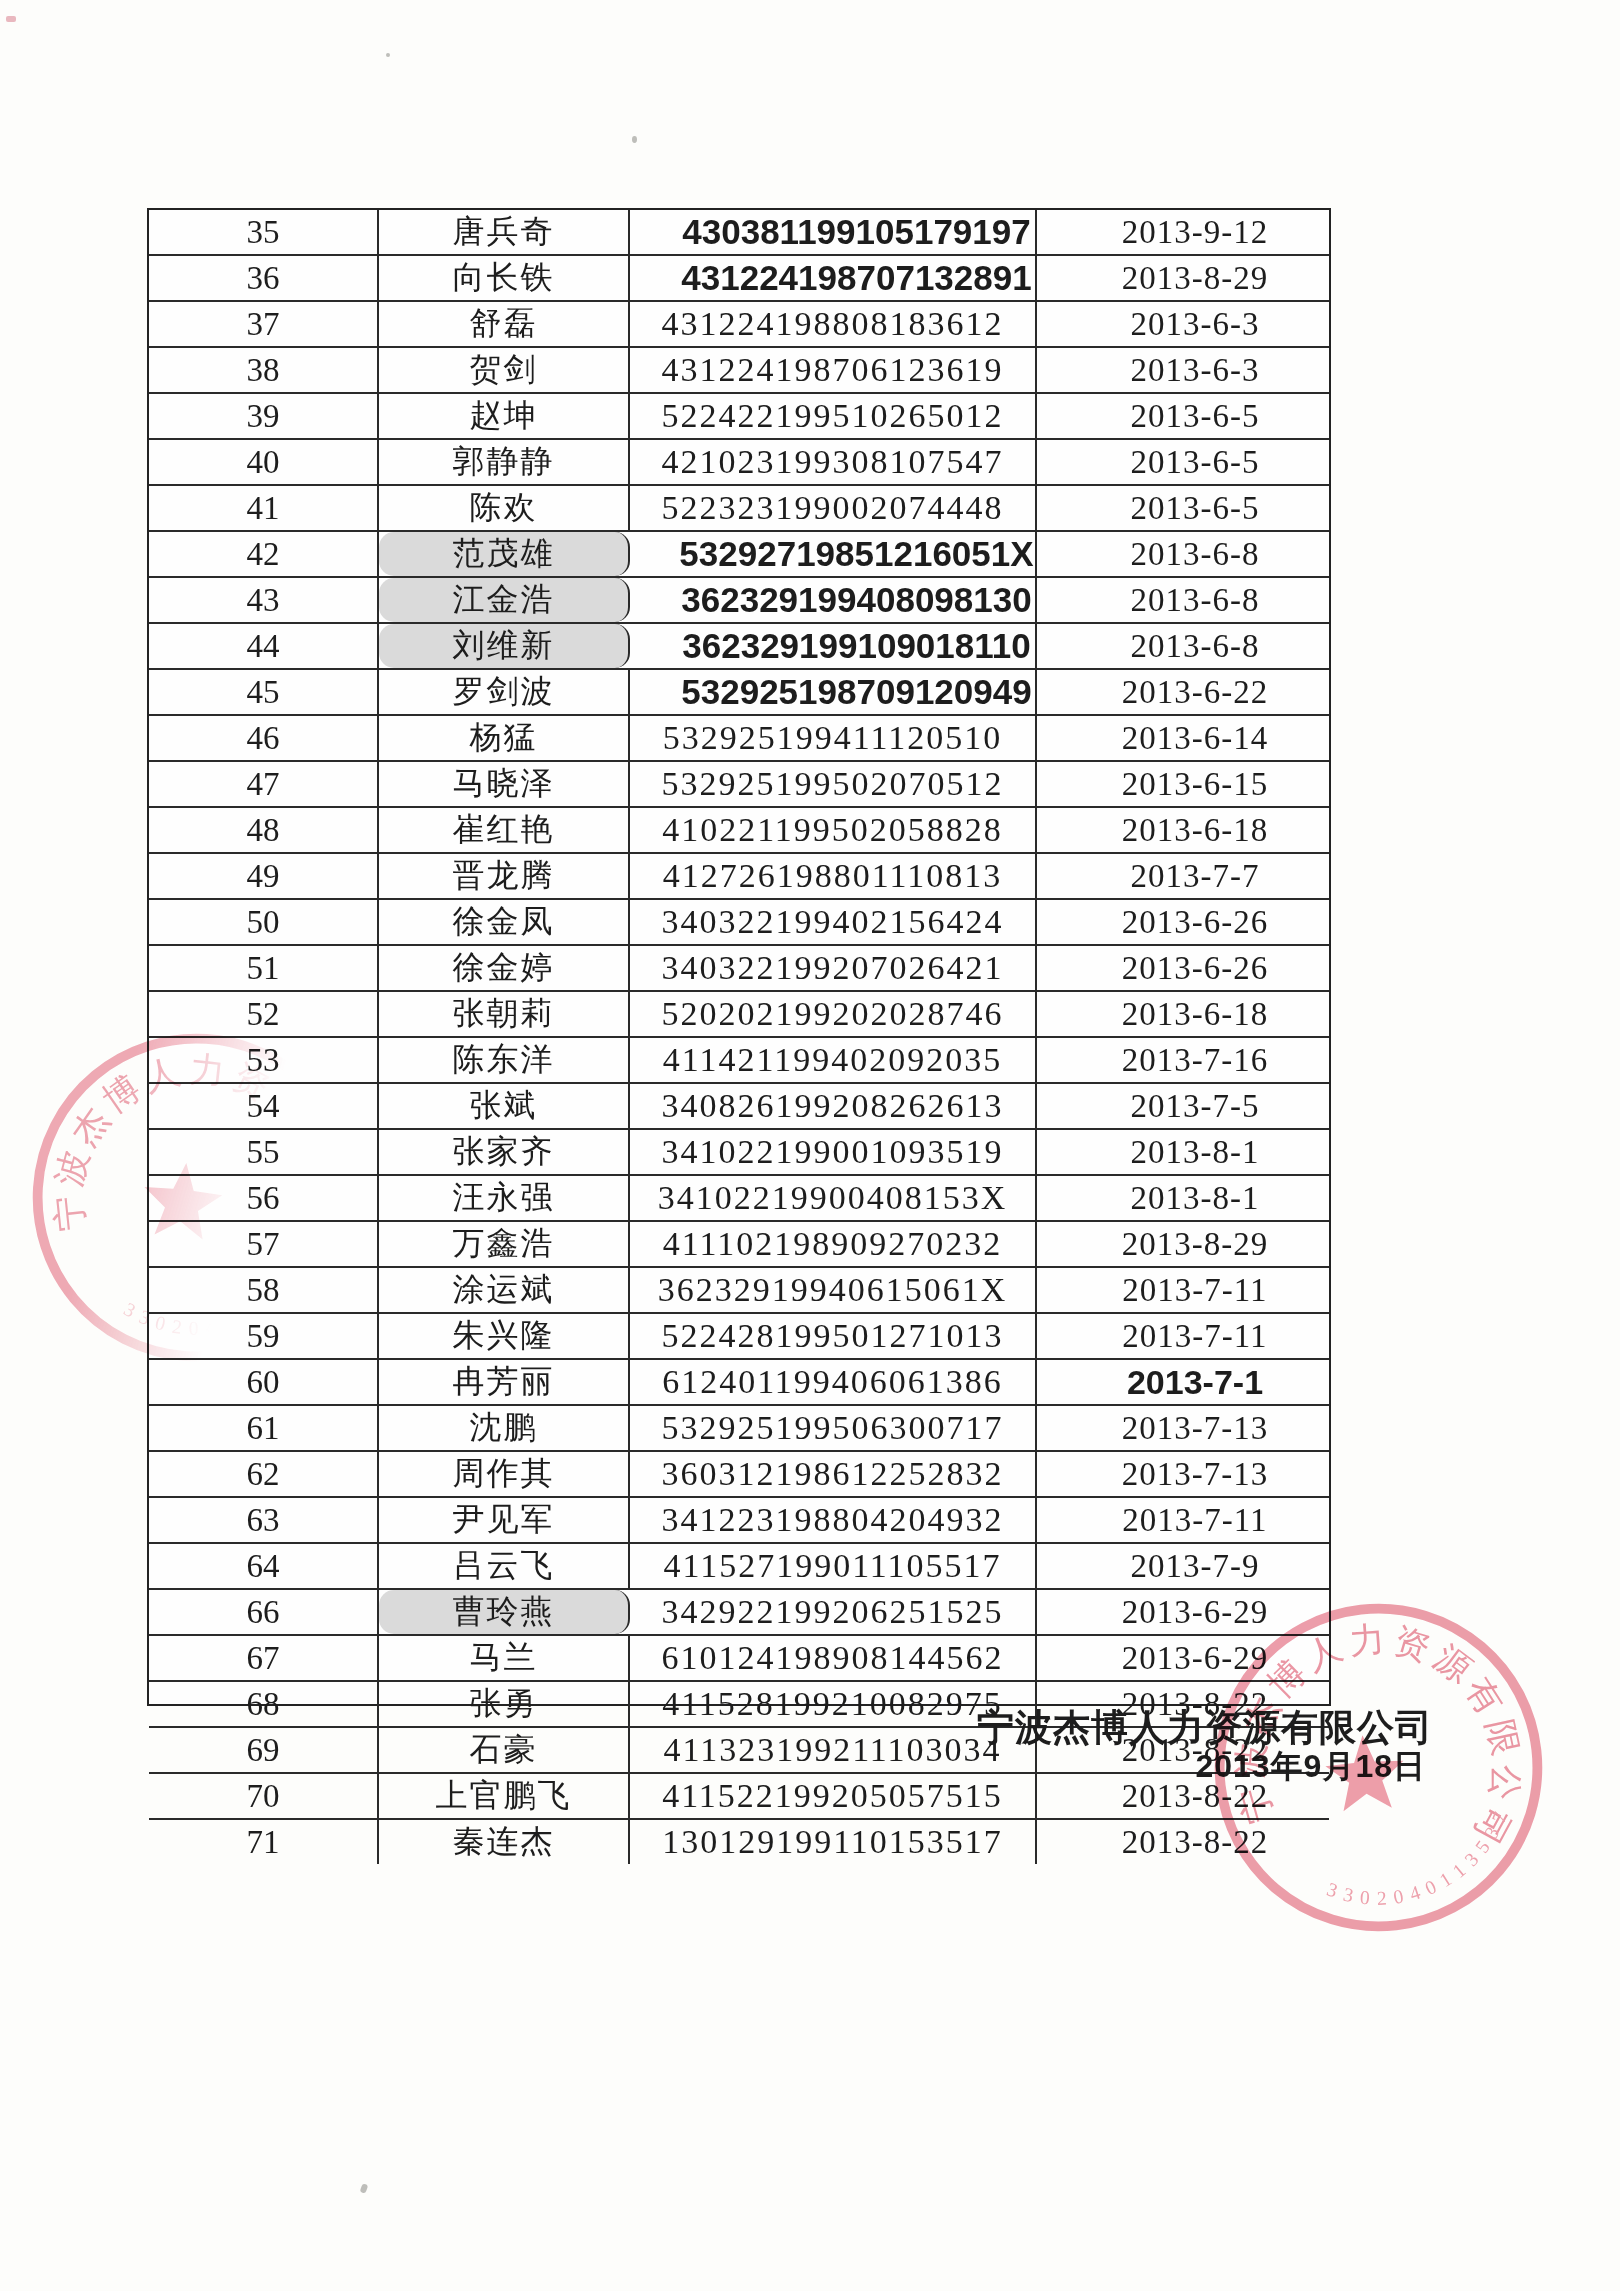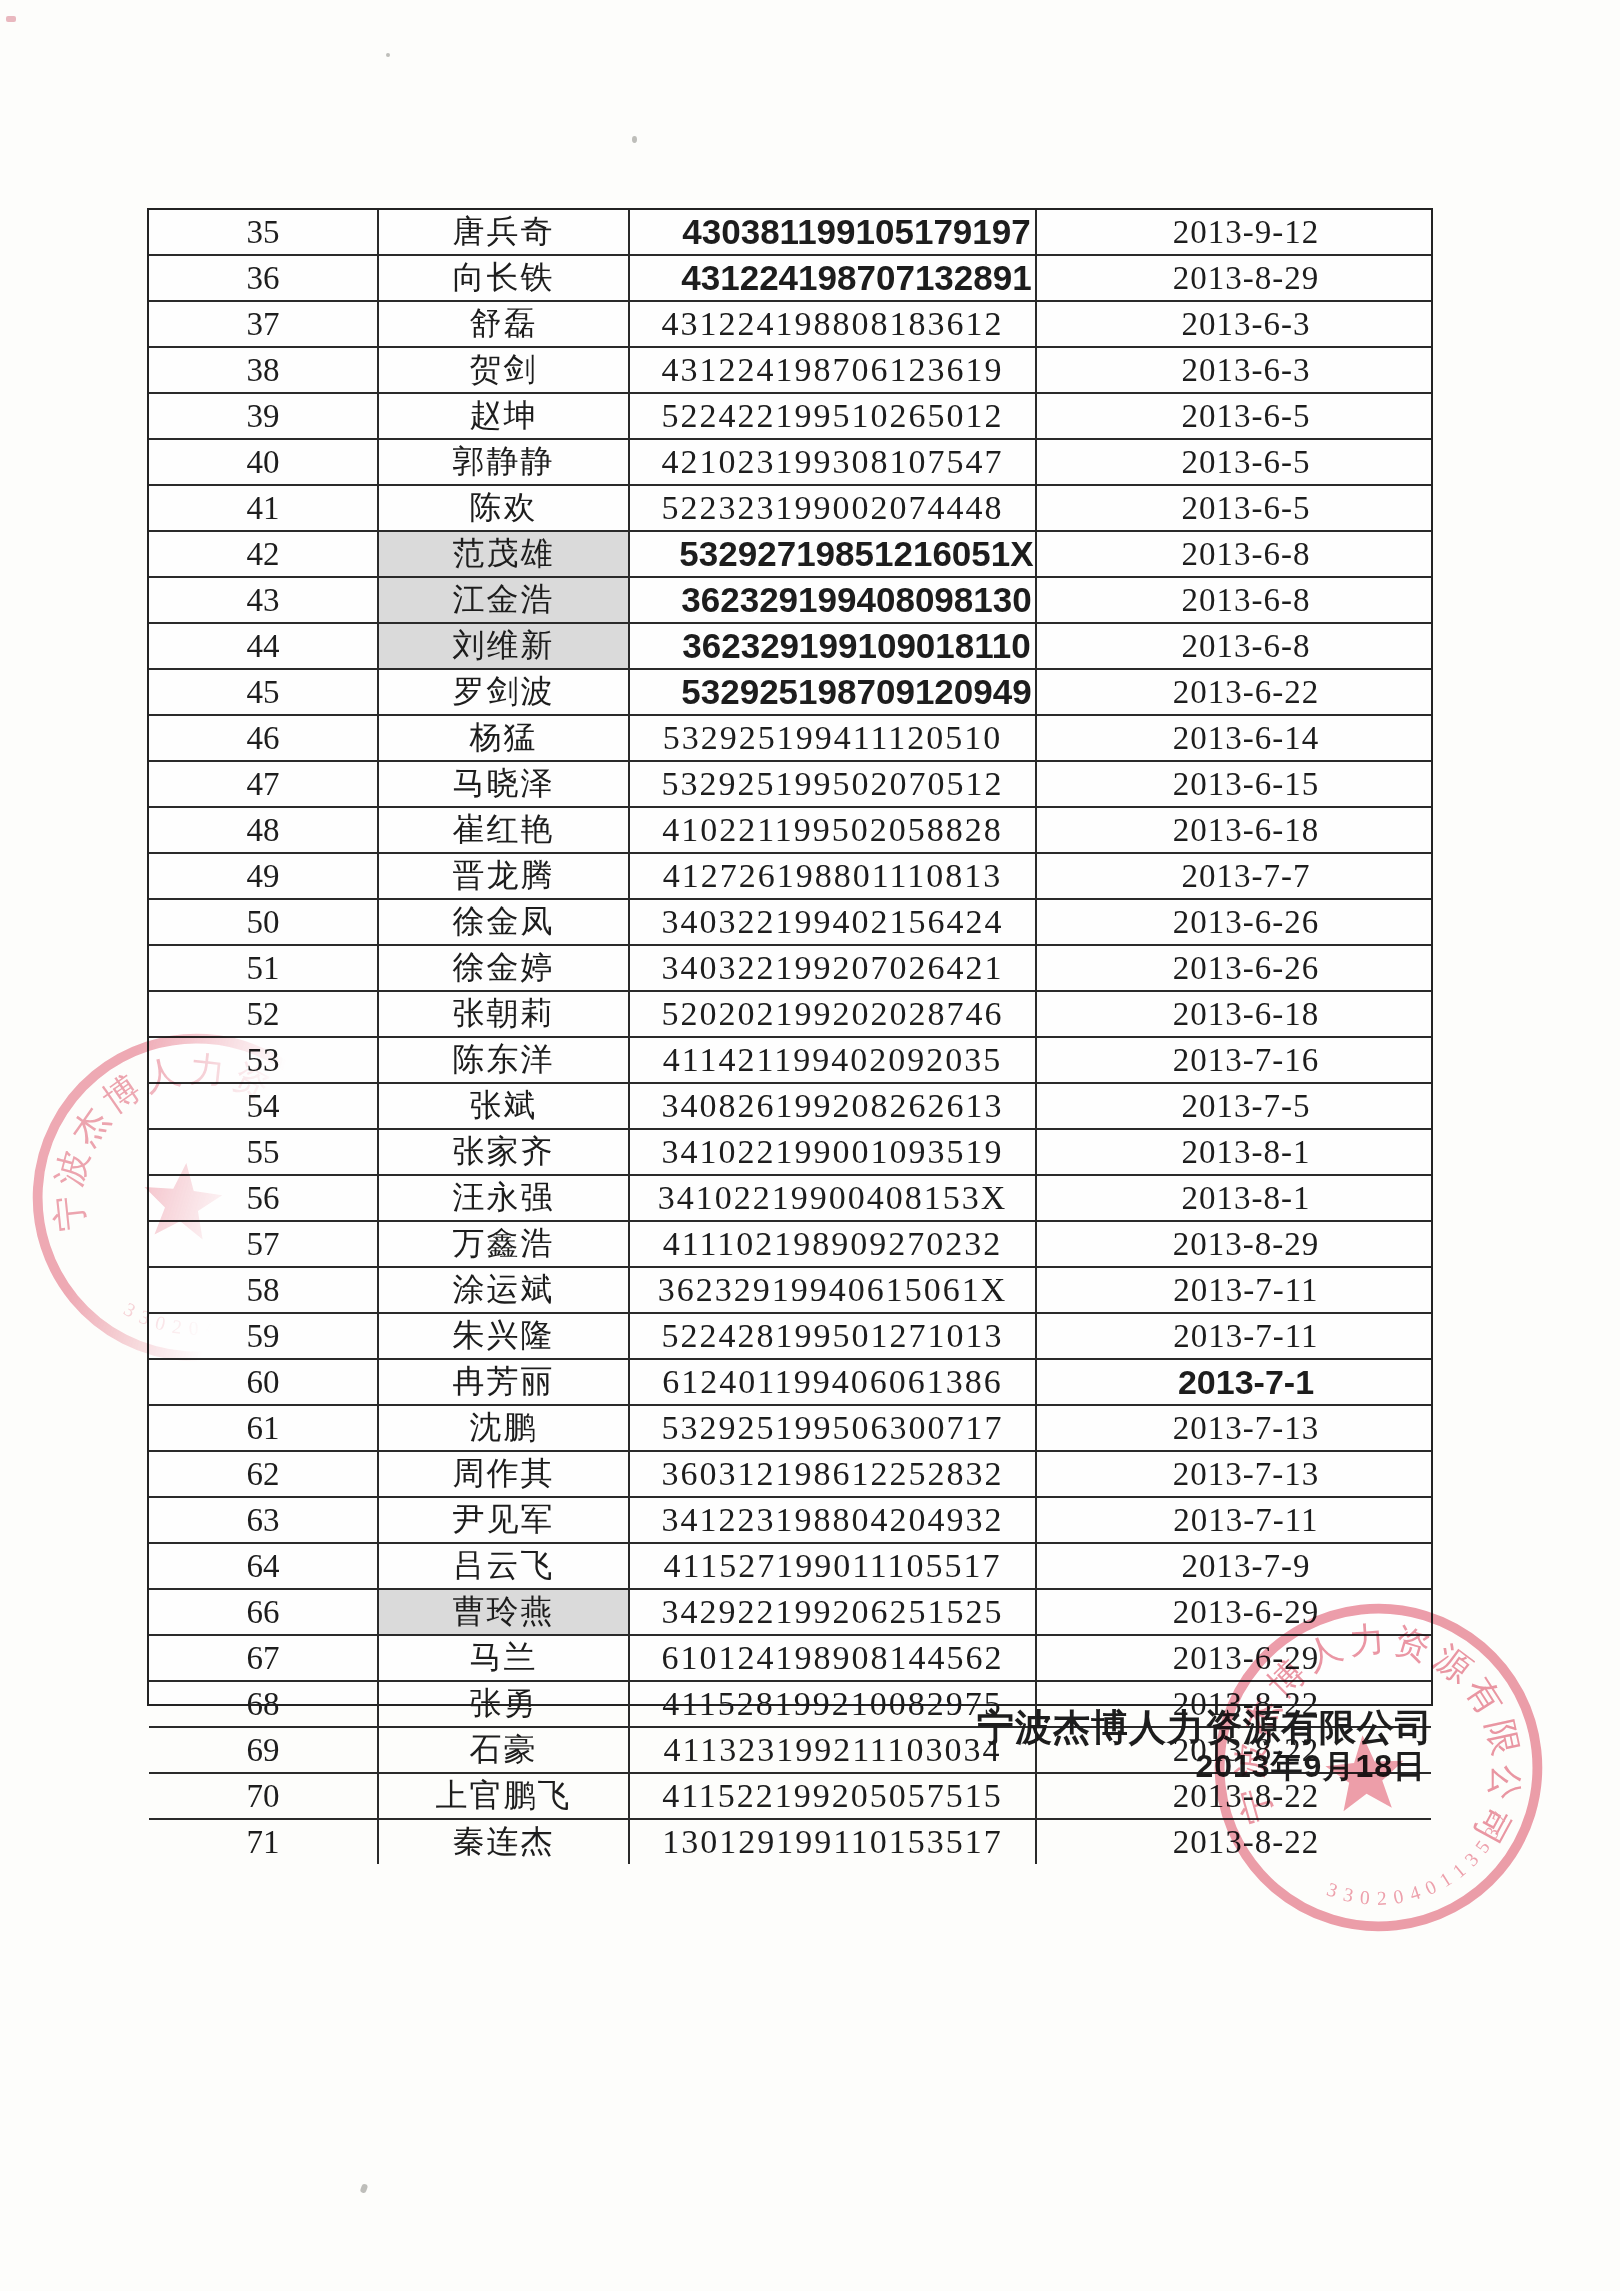--- a/index.html
+++ b/index.html
@@ -1,32 +1,32 @@
 <!DOCTYPE html>
 <html><head>
 <meta charset="utf-8">
 <style>
   html,body{margin:0;padding:0;}
   body{width:1620px;height:2292px;position:relative;background:#fdfdfb;overflow:hidden;
        font-family:"Liberation Serif","DejaVu Serif",serif;color:#1d1d1d;}
   .page{position:absolute;inset:0;background:#fdfdfb;}
 
   
-  .doc-table{position:absolute;left:147px;top:208px;width:1286px;height:1498px;
+  .doc-table{position:absolute;left:147px;top:208px;width:1184px;height:1498px;
              border:2.9px solid #232323;box-sizing:border-box;display:flex;flex-direction:column;
              background:#fefefe;}
   .row{flex:1;display:grid;grid-template-columns:230px 251px 407px 1fr;
        border-bottom:2px solid #2a2a2a;box-sizing:border-box;}
   .row:last-child{border-bottom:none;}
   .c{display:flex;align-items:center;justify-content:center;border-right:2px solid #2a2a2a;
      box-sizing:border-box;overflow:hidden;white-space:nowrap;}
   .c:last-child{border-right:none;padding-left:24px;}
   .c.no{font-size:33px;}
   .c.name{font-size:32px;letter-spacing:2px;}
-  .c.name.shaded{background:#dadada;}
+  .c.name.shaded{background:#dadada;border-radius:15px;}
   .c.id{font-size:34px;letter-spacing:2px;}
   .c.id.bold{font-family:"Liberation Sans","DejaVu Sans",sans-serif;font-weight:700;
              font-size:35px;letter-spacing:0;margin-left:48px;}
   .c.date{font-size:33px;letter-spacing:1px;}
   .c.date.bold{font-family:"Liberation Sans","DejaVu Sans",sans-serif;font-weight:700;
                font-size:34px;letter-spacing:0;border-radius:14px;}
 
   
   .footer-company{position:absolute;right:187px;top:1703px;font-size:37px;font-weight:700;
                   font-family:"Liberation Sans","DejaVu Sans",sans-serif;letter-spacing:1px;}

